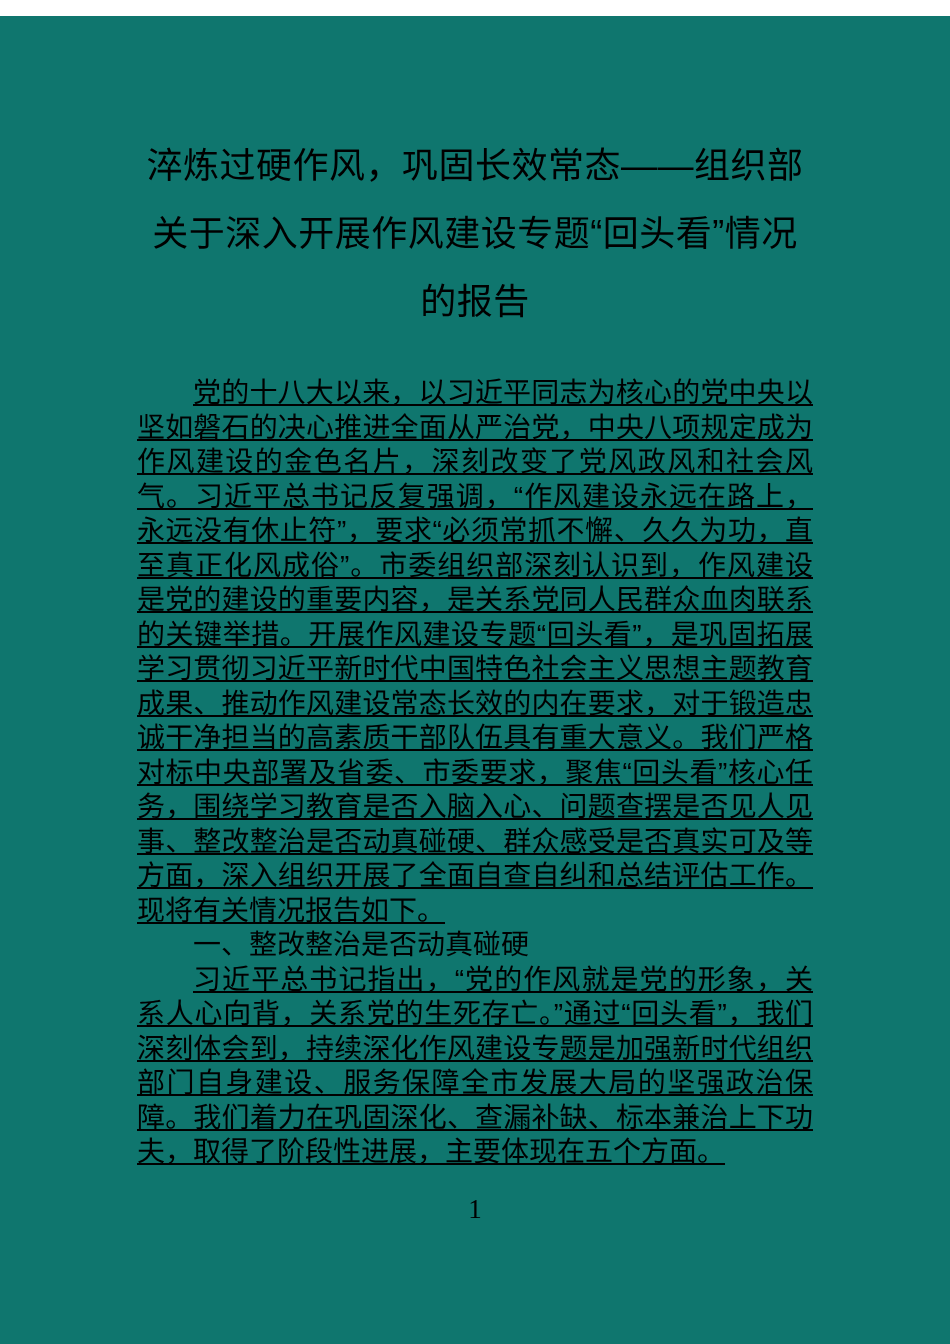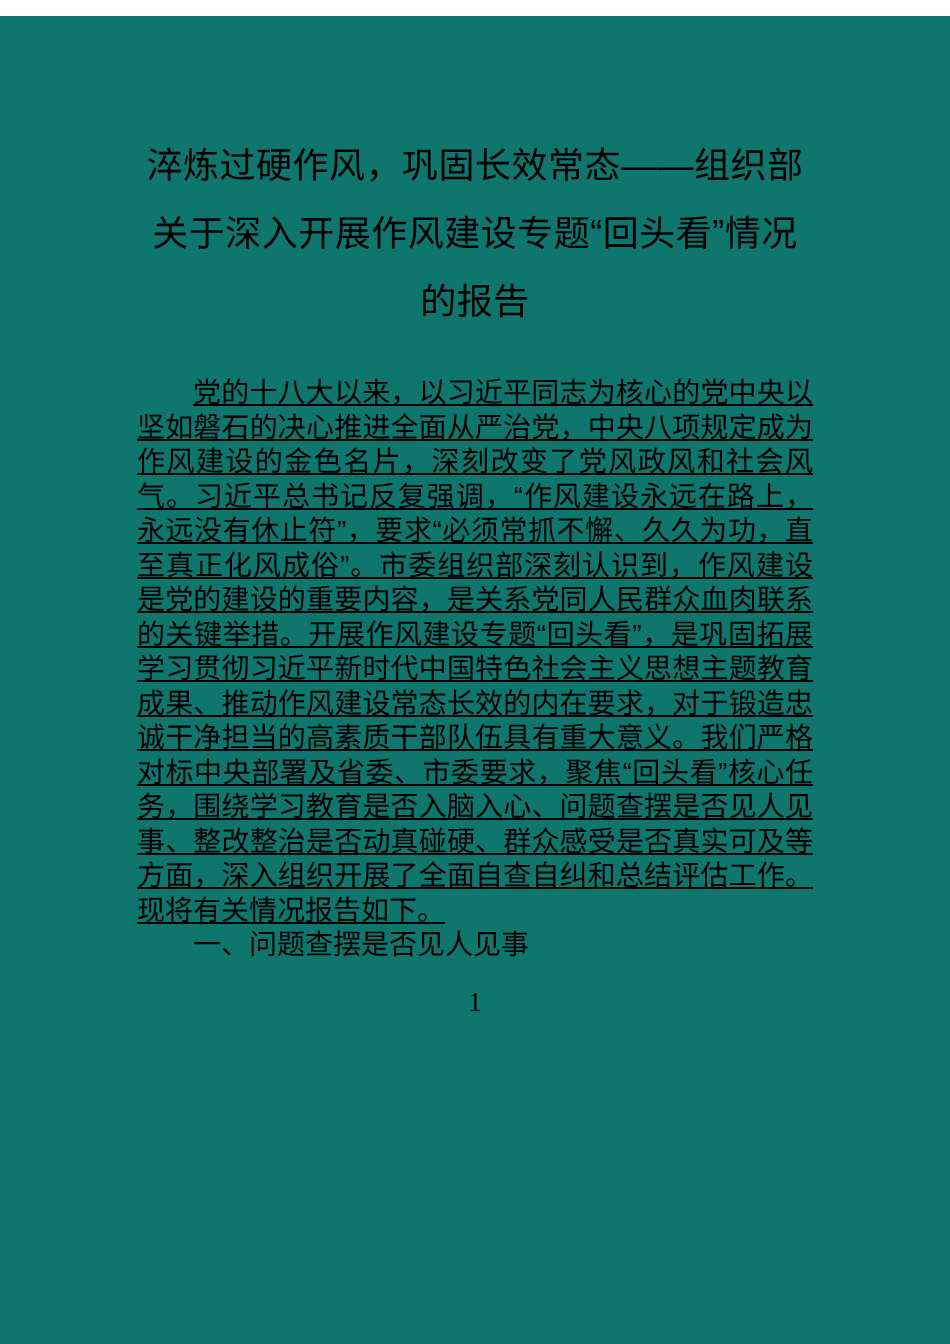--- a/index.html
+++ b/index.html
@@ -57,18 +57,19 @@
 </style>
 </head>
 <body>
 
 <div class="page">
 
   <h1 class="doc-title">淬炼过硬作风，巩固长效常态——组织部关于深入开展作风建设专题“回头看”情况的报告</h1>
 
   <div class="doc-body">
     <p class="para">党的十八大以来，以习近平同志为核心的党中央以坚如磐石的决心推进全面从严治党，中央八项规定成为作风建设的金色名片，深刻改变了党风政风和社会风气。习近平总书记反复强调，“作风建设永远在路上，永远没有休止符”，要求“必须常抓不懈、久久为功，直至真正化风成俗”。市委组织部深刻认识到，作风建设是党的建设的重要内容，是关系党同人民群众血肉联系的关键举措。开展作风建设专题“回头看”，是巩固拓展学习贯彻习近平新时代中国特色社会主义思想主题教育成果、推动作风建设常态长效的内在要求，对于锻造忠诚干净担当的高素质干部队伍具有重大意义。我们严格对标中央部署及省委、市委要求，聚焦“回头看”核心任务，围绕学习教育是否入脑入心、问题查摆是否见人见事、整改整治是否动真碰硬、群众感受是否真实可及等方面，深入组织开展了全面自查自纠和总结评估工作。现将有关情况报告如下。</p>
-    <p class="section-heading">一、问题查摆是否见人见事</p>
+    <p class="section-heading">一、整改整治是否动真碰硬</p>
+    <p class="para">习近平总书记指出，“党的作风就是党的形象，关系人心向背，关系党的生死存亡。”通过“回头看”，我们深刻体会到，持续深化作风建设专题是加强新时代组织部门自身建设、服务保障全市发展大局的坚强政治保障。我们着力在巩固深化、查漏补缺、标本兼治上下功夫，取得了阶段性进展，主要体现在五个方面。</p>
   </div>
 
   <div class="page-number">1</div>
 
 </div>
 
 </body></html>

